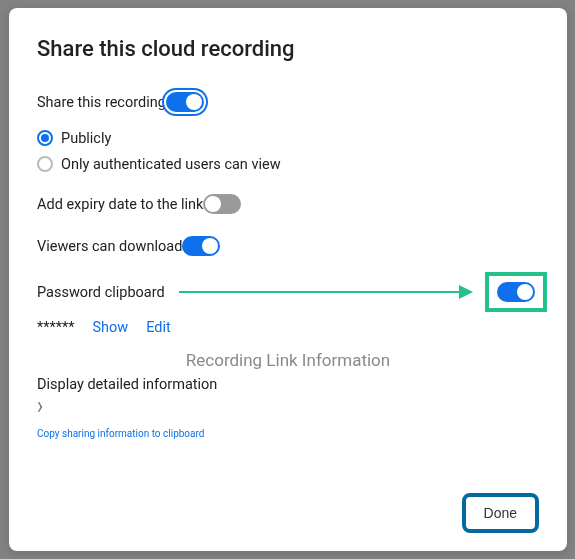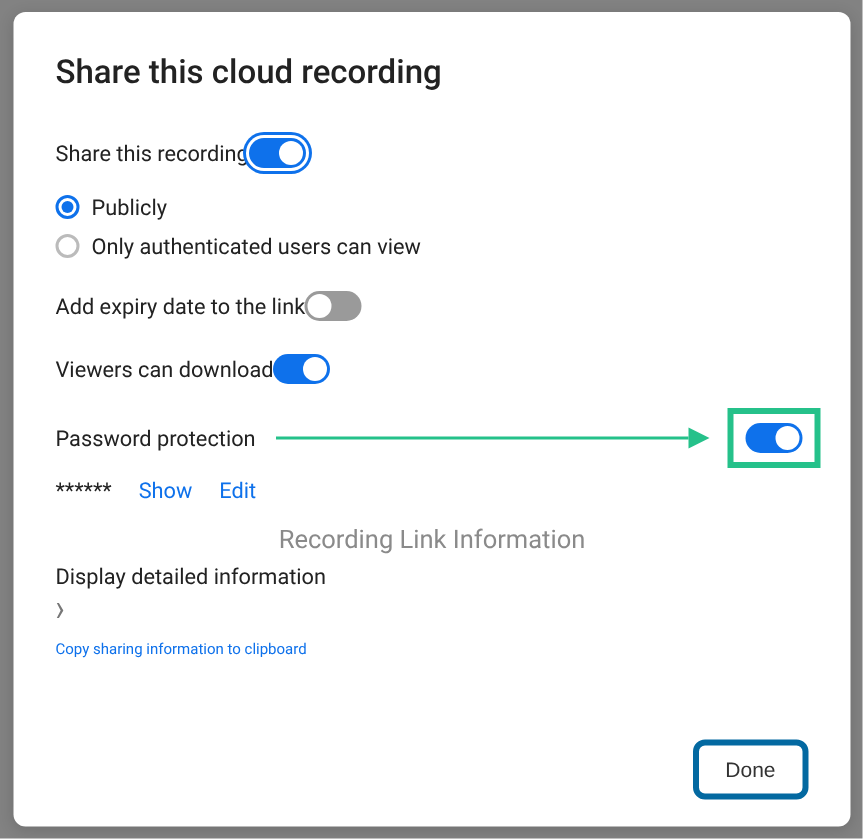--- a/index.html
+++ b/index.html
@@ -231,21 +231,21 @@
     <span class="toggle off"></span>
   </div>
 
   <div class="row">
     <span>Viewers can download</span>
     <span class="toggle on"></span>
   </div>
 
 
   <div class="row" style="min-height:50px;">
-    <span>Password protection</span>
+    <span>Password clipboard</span>
     <span class="arrow-wrap">
       <span class="arrow-line"></span>
       <span class="arrow-head"></span>
     </span>
     <span class="highlight-box">
       <span class="toggle on"></span>
     </span>
   </div>
 
   <div class="pwd-row">

